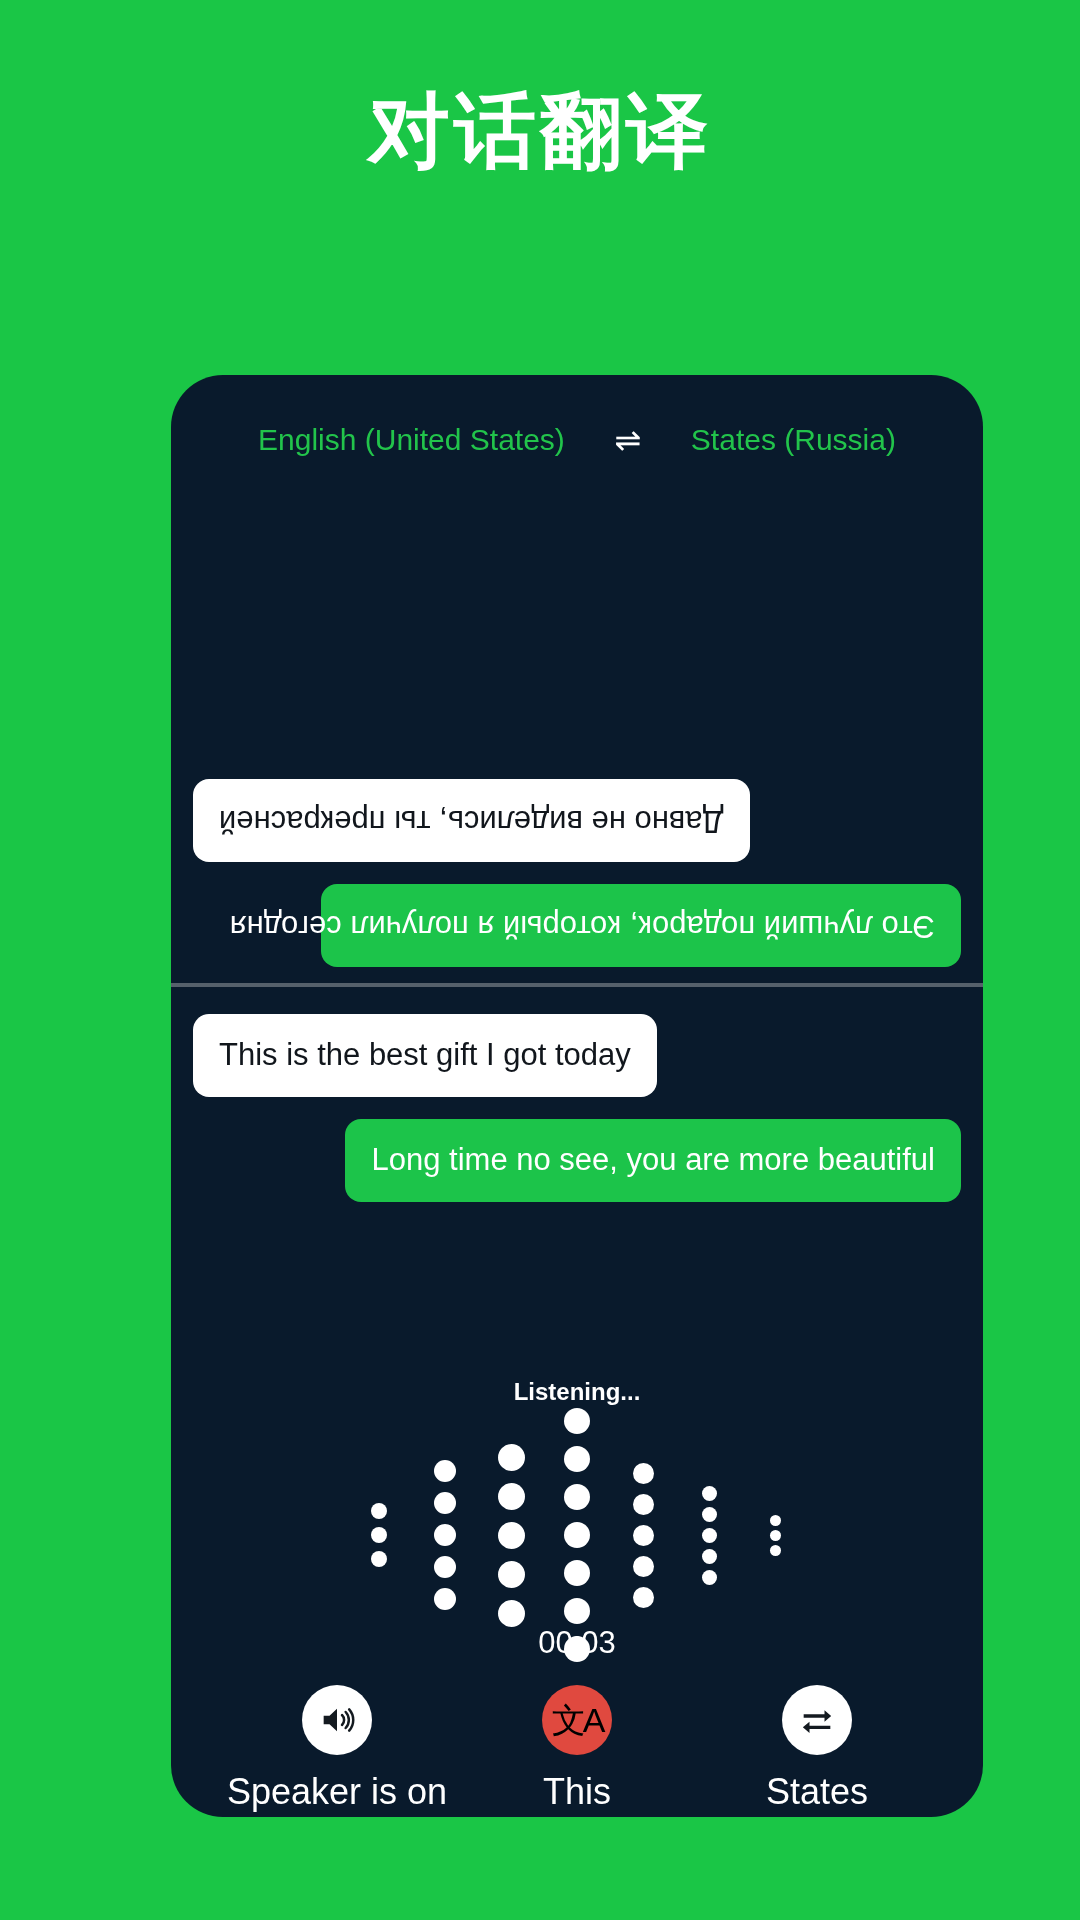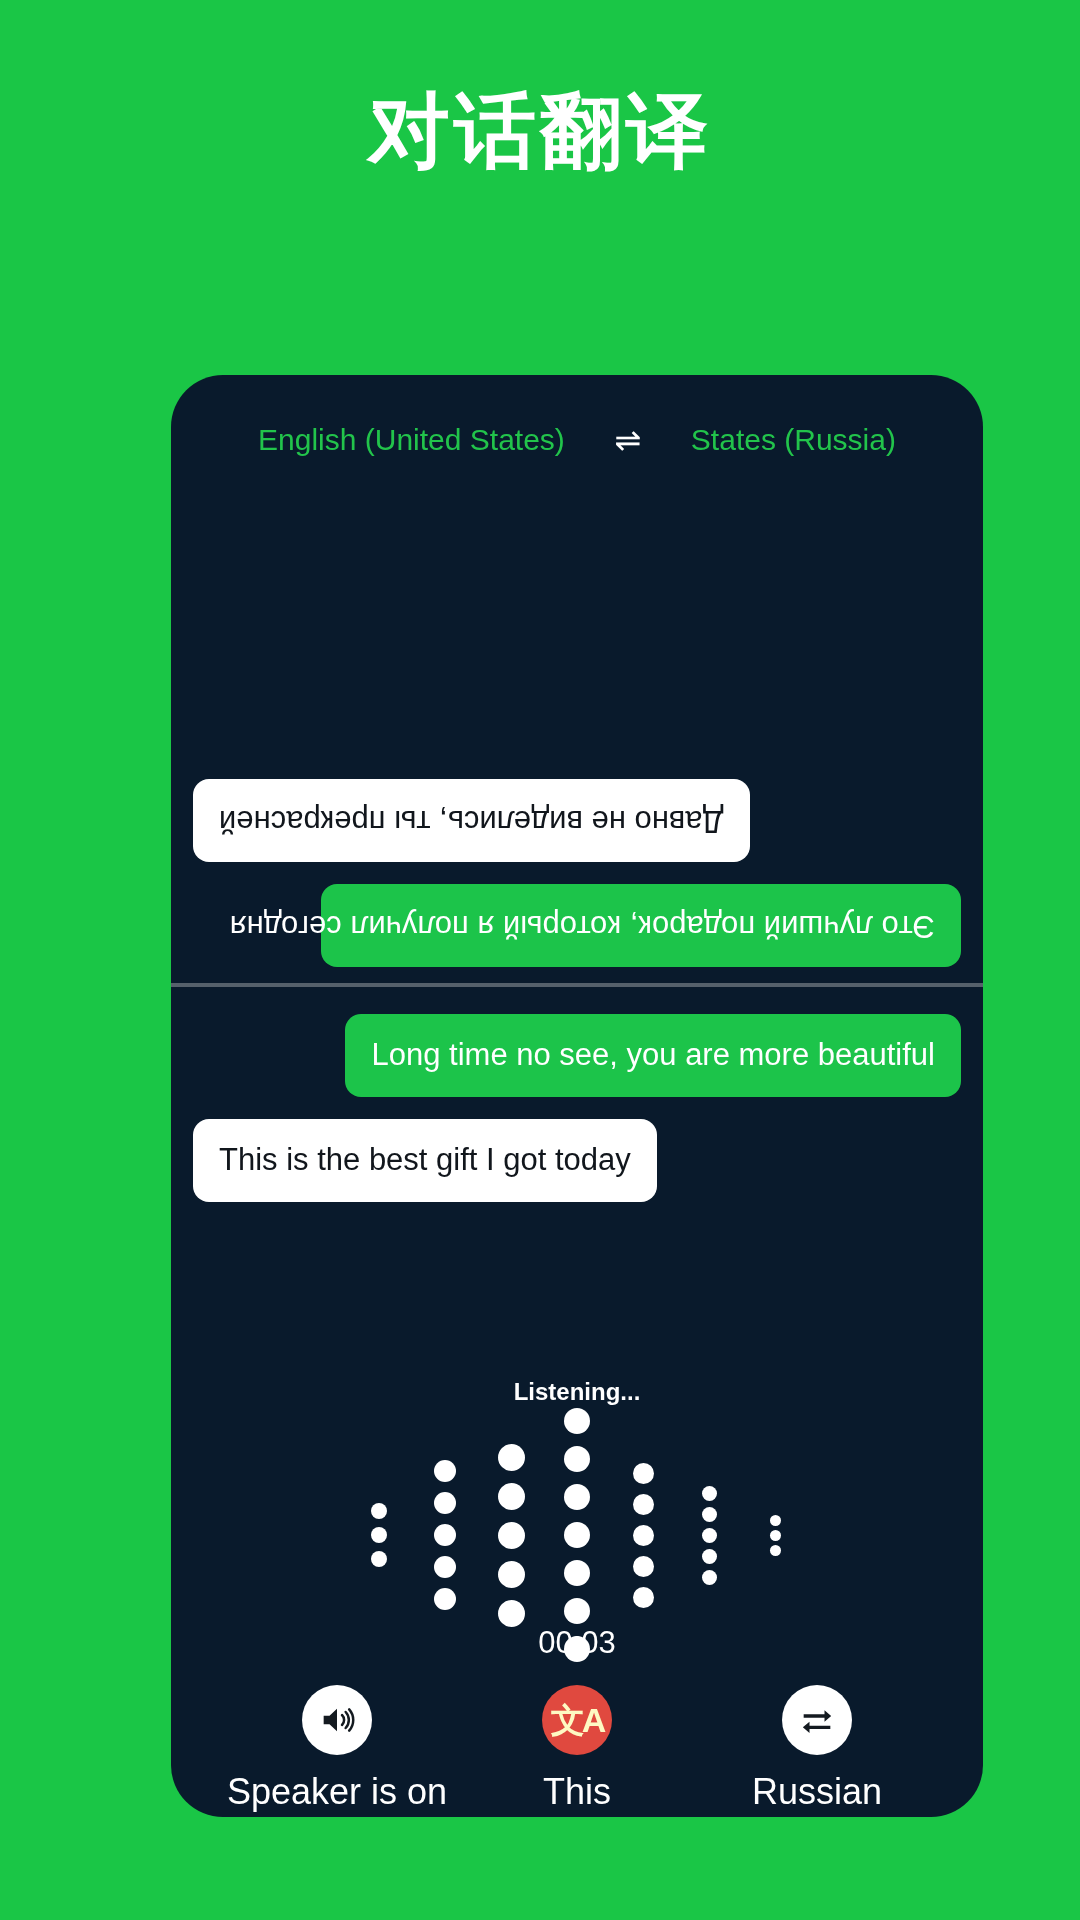--- a/index.html
+++ b/index.html
@@ -168,23 +168,23 @@
     justify-content:center;
   }
   .ctrl-circle.white{ background:#FFFFFF; }
   .ctrl-circle.red{ background:#E0493F; }
   .ctrl-label{
     color:#FFFFFF;
     font-size:36px;
     white-space:nowrap;
   }
   .tr-glyph{
-    color:#fef9c3;
+    color:#000000;
     font-size:34px;
-    font-weight:bold;
+    font-weight:normal;
     line-height:1;
     letter-spacing:-3px;
   }
 </style>
 </head>
 <body>
 
 <div class="page-title">对话翻译</div>
 
 <div class="phone-card">
@@ -200,25 +200,25 @@
       <div class="bubble green">Это лучший подарок, который я получил сегодня</div>
     </div>
     <div class="row right">
       <div class="bubble white">Давно не виделись, ты прекрасней</div>
     </div>
   </div>
 
   <div class="divider"></div>
 
   <div class="pane-local">
+    <div class="row left">
+      <div class="bubble white">This is the best gift I got today</div>
+    </div>
     <div class="row right">
       <div class="bubble green">Long time no see, you are more beautiful</div>
-    </div>
-    <div class="row left">
-      <div class="bubble white">This is the best gift I got today</div>
     </div>
   </div>
 
   <div class="listening">Listening...</div>
 
   <div class="waveform" id="waveform">
       <div class="wave-col">
         <span class="wave-dot" style="width: 16px; height: 16px; margin: 4px 0px;"></span>
         <span class="wave-dot" style="width: 16px; height: 16px; margin: 4px 0px;"></span>
         <span class="wave-dot" style="width: 16px; height: 16px; margin: 4px 0px;"></span>
@@ -290,18 +290,18 @@
       <div class="ctrl-label">This</div>
     </div>
 
     <div class="ctrl">
       <div class="ctrl-circle white">
         <svg width="40" height="40" viewBox="0 0 24 24">
           <path d="M4 8.6 H16.5 V6.2 L20.5 9.6 L16.5 13.0 V10.6 H4 Z" fill="#141A20"></path>
           <path d="M20 15.4 H7.5 V13.0 L3.5 16.4 L7.5 19.8 V17.4 H20 Z" fill="#141A20"></path>
         </svg>
       </div>
-      <div class="ctrl-label">Russian</div>
+      <div class="ctrl-label">States</div>
     </div>
 
   </div>
 
 </div>
 
 </body></html>

